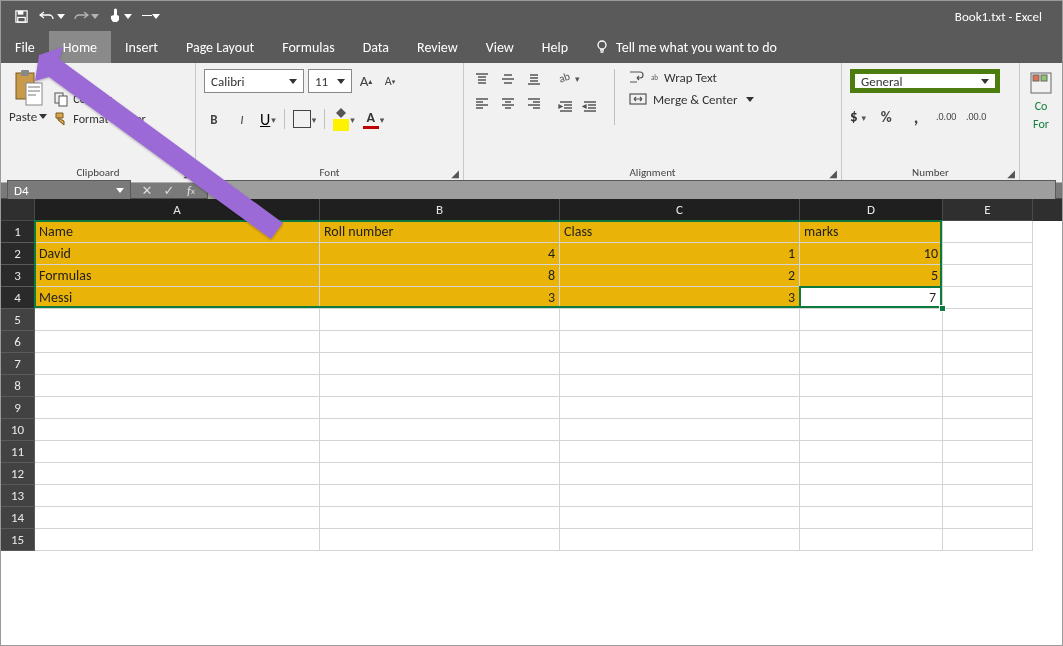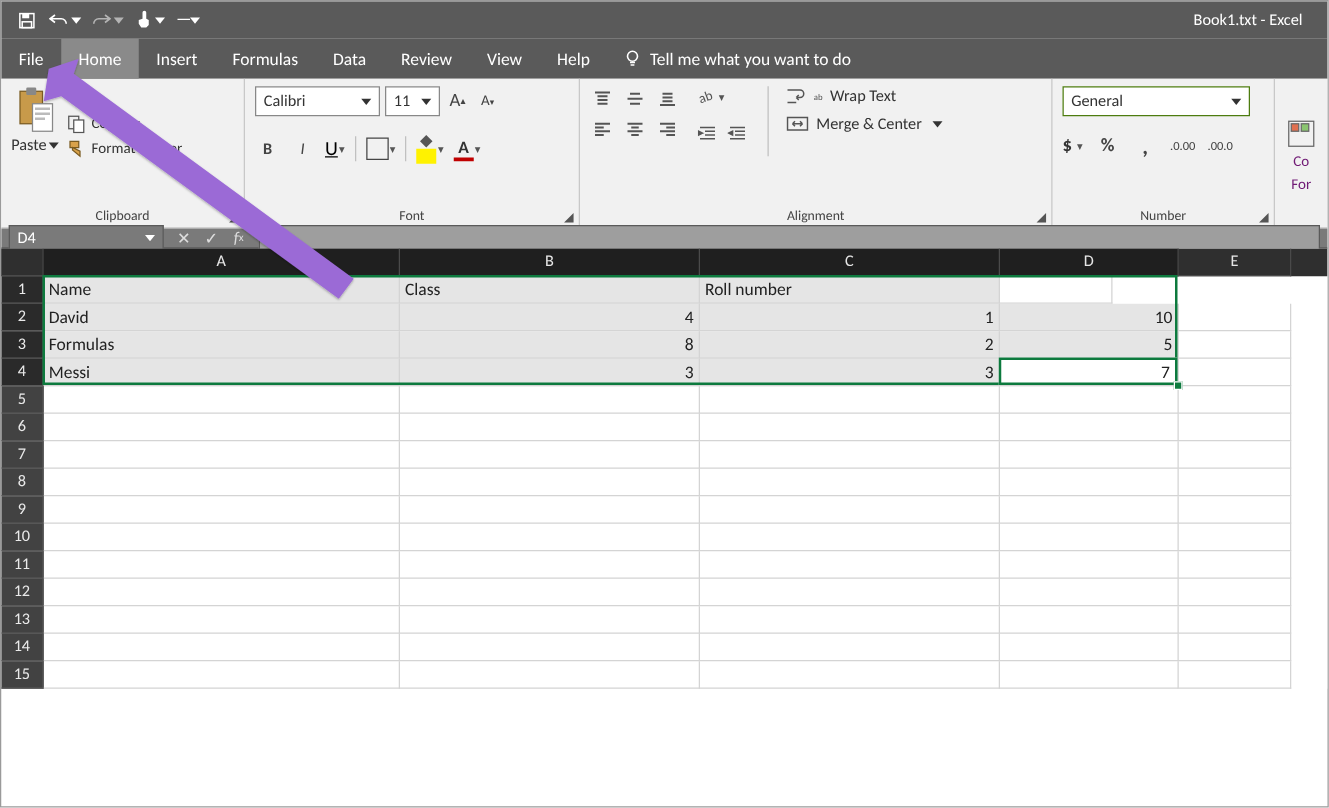--- a/index.html
+++ b/index.html
@@ -45,46 +45,46 @@
 .fill-swatch { width: 16px; height: 12px; background: #fff200; display: inline-block; }
 .font-color-swatch { background: #c00000; width: 16px; height: 3px; display: inline-block; }
 
 
 .align-grid { display: grid; grid-template-columns: repeat(3, 22px); gap: 4px; }
 .align-grid .mini-btn svg { width: 16px; height: 16px; }
 .wrap-merge { display: flex; flex-direction: column; gap: 6px; font-size: 13px; color: #333; }
 .wrap-merge > div { display: flex; align-items: center; gap: 6px; cursor: pointer; }
 
 
-.number-top { background: #fff; border: 1px solid #4d7c0f; height: 24px; width: 150px; font-size: 13px; display: flex; align-items: center; justify-content: space-between; padding: 0 6px; color: #333; cursor: pointer; }
+.number-top { background: #fff; border: 5px solid #4d7c0f; height: 24px; width: 150px; font-size: 13px; display: flex; align-items: center; justify-content: space-between; padding: 0 6px; color: #333; cursor: pointer; }
 .number-row2 { display: flex; align-items: center; gap: 10px; margin-top: 8px; }
 
 
-.trailing { padding: 8px 4px; display: flex; flex-direction: column; align-items: center; gap: 4px; color: #701a75; font-size: 12px; margin-top: 24px; }
+.trailing { padding: 8px 4px; display: flex; flex-direction: column; align-items: center; gap: 4px; color: #15803d; font-size: 12px; }
 
 
 .fxbar-row { background: #7a7a7a; height: 16px; display: flex; align-items: center; border-bottom: 1px solid #4a4a4a; }
 .name-box { background: #7a7a7a; color: #fff; width: 124px; height: 22px; display: flex; align-items: center; padding: 0 6px; font-size: 13px; border: 1px solid #5a5a5a; margin-left: 6px; }
 .name-box .drop { margin-left: auto; font-size: 10px; }
 .fx-btns { display: flex; align-items: center; gap: 2px; margin: 0 6px; }
 .fx-btns .mini-btn { color: #ddd; }
 .formula-bar { flex: 1; background: #9e9e9e; height: 22px; border: 1px solid #5a5a5a; color: #111; padding: 0 6px; display: flex; align-items: center; font-size: 13px; margin-right: 6px; }
 
 
 .grid-area { position: relative; background: #fff; }
 .col-headers { display: flex; height: 22px; background: #2f2f2f; }
 .corner { width: 34px; background: #2f2f2f; border-right: 1px solid #4a4a4a; border-bottom: 1px solid #4a4a4a; }
 .col-h { color: #e6e6e6; font-size: 13px; display: flex; align-items: center; justify-content: center; border-right: 1px solid #4a4a4a; border-bottom: 1px solid #4a4a4a; cursor: pointer; }
 .col-h.sel { background: #1f1f1f; }
 .rows { display: flex; flex-direction: column; }
 .row { display: flex; height: 22px; }
 .row-h { width: 34px; background: #424242; color: #eaeaea; font-size: 13px; display: flex; align-items: center; justify-content: center; border-right: 1px solid #5a5a5a; border-bottom: 1px solid #5a5a5a; cursor: pointer; }
 .row-h.sel { background: #2a2a2a; }
 .cell { border-right: 1px solid #d4d4d4; border-bottom: 1px solid #d4d4d4; font-size: 14px; font-family: Calibri, Arial, sans-serif; display: flex; align-items: center; padding: 0 4px; color: #222; }
-.cell.sel { background: #e5e5e5; }
+.cell.sel { background: #eab308; }
 .cell.r { justify-content: flex-end; }
 
 .sel-border { position: absolute; border: 2px solid #0d7a3e; pointer-events: none; }
 .active-cell { position: absolute; background: #fff; border: 2px solid #0d7a3e; pointer-events: none; display: flex; align-items: center; justify-content: flex-end; padding: 0 4px; font-size: 14px; font-family: Calibri, Arial, sans-serif; color: #222; }
 .fill-handle { position: absolute; width: 7px; height: 7px; background: #0d7a3e; border: 1px solid #fff; pointer-events: none; }
 
 
 .arrow-annot { position: absolute; top: 46px; left: 30px; pointer-events: none; }
 
 .chevron { display: inline-block; width: 0; height: 0; border-left: 4px solid transparent; border-right: 4px solid transparent; border-top: 5px solid currentColor; vertical-align: middle; }
@@ -124,20 +124,21 @@
       <span class="chevron"></span>
     </div>
   </div>
   <div class="doc-title">Book1.txt  -  Excel</div>
 </div>
 
 <div class="tabs">
   <div class="tab">File</div>
   <div class="tab active">Home</div>
   <div class="tab">Insert</div>
+  <div class="tab">Page Layout</div>
   <div class="tab">Formulas</div>
   <div class="tab">Data</div>
   <div class="tab">Review</div>
   <div class="tab">View</div>
   <div class="tab">Help</div>
   <div class="tell-me">
     <svg viewBox="0 0 16 16" fill="none" stroke="#fff" stroke-width="1.3">
         <circle cx="8" cy="6" r="4"></circle>
         <path d="M6 11h4M6.5 13h3"></path>
       </svg>
@@ -397,22 +398,23 @@
       <div class="col-h sel" style="width: 285px;">A</div>
       <div class="col-h sel" style="width: 240px;">B</div>
       <div class="col-h sel" style="width: 240px;">C</div>
       <div class="col-h sel" style="width: 143px;">D</div>
       <div class="col-h" style="width: 90px;">E</div>
     </div>
   <div class="rows" id="rows">
       <div class="row">
         <div class="row-h sel">1</div>
         <div class="cell sel" style="width: 285px;">Name</div>
+        <div class="cell sel" style="width: 240px;">Roll number</div>
         <div class="cell sel" style="width: 240px;">Class</div>
-        <div class="cell sel" style="width: 240px;">Roll number</div>
+        <div class="cell sel" style="width: 143px;">marks</div>
         <div class="cell" style="width: 90px;"></div>
       </div>
       <div class="row">
         <div class="row-h sel">2</div>
         <div class="cell sel" style="width: 285px;">David</div>
         <div class="cell sel r" style="width: 240px;">4</div>
         <div class="cell sel r" style="width: 240px;">1</div>
         <div class="cell sel r" style="width: 143px;">10</div>
         <div class="cell" style="width: 90px;"></div>
       </div>

